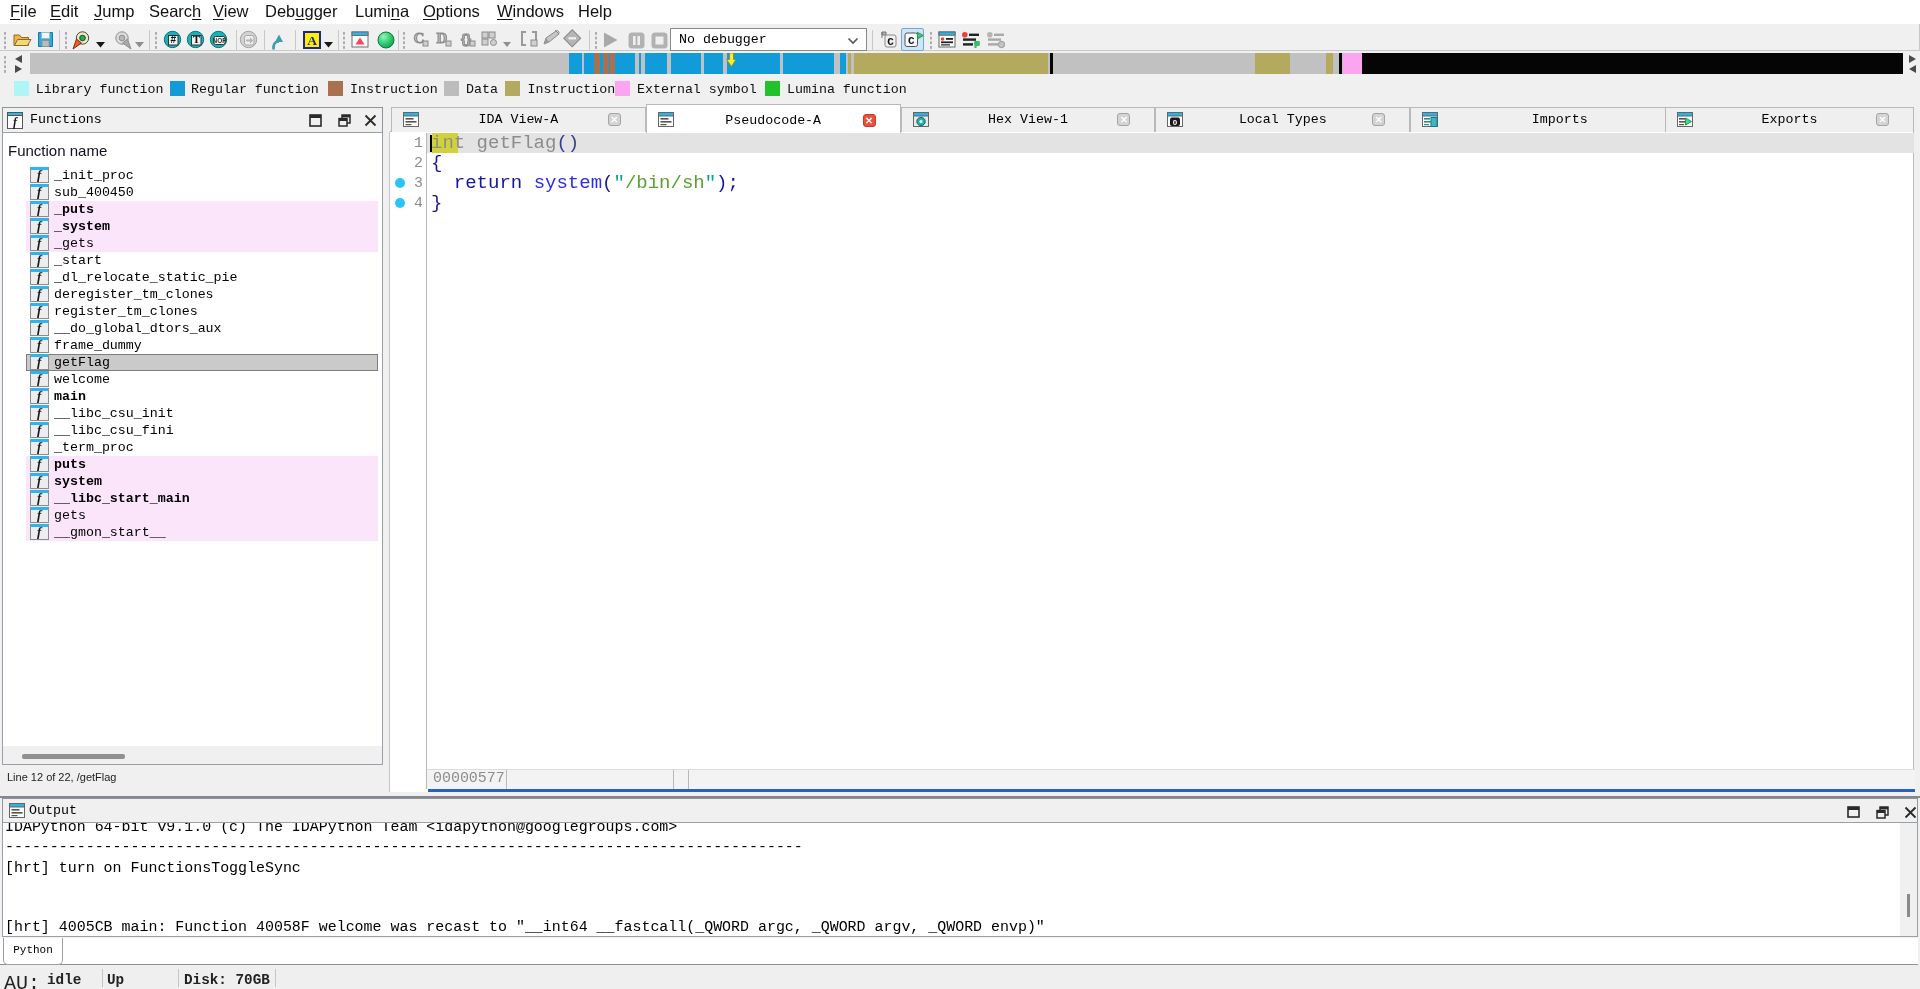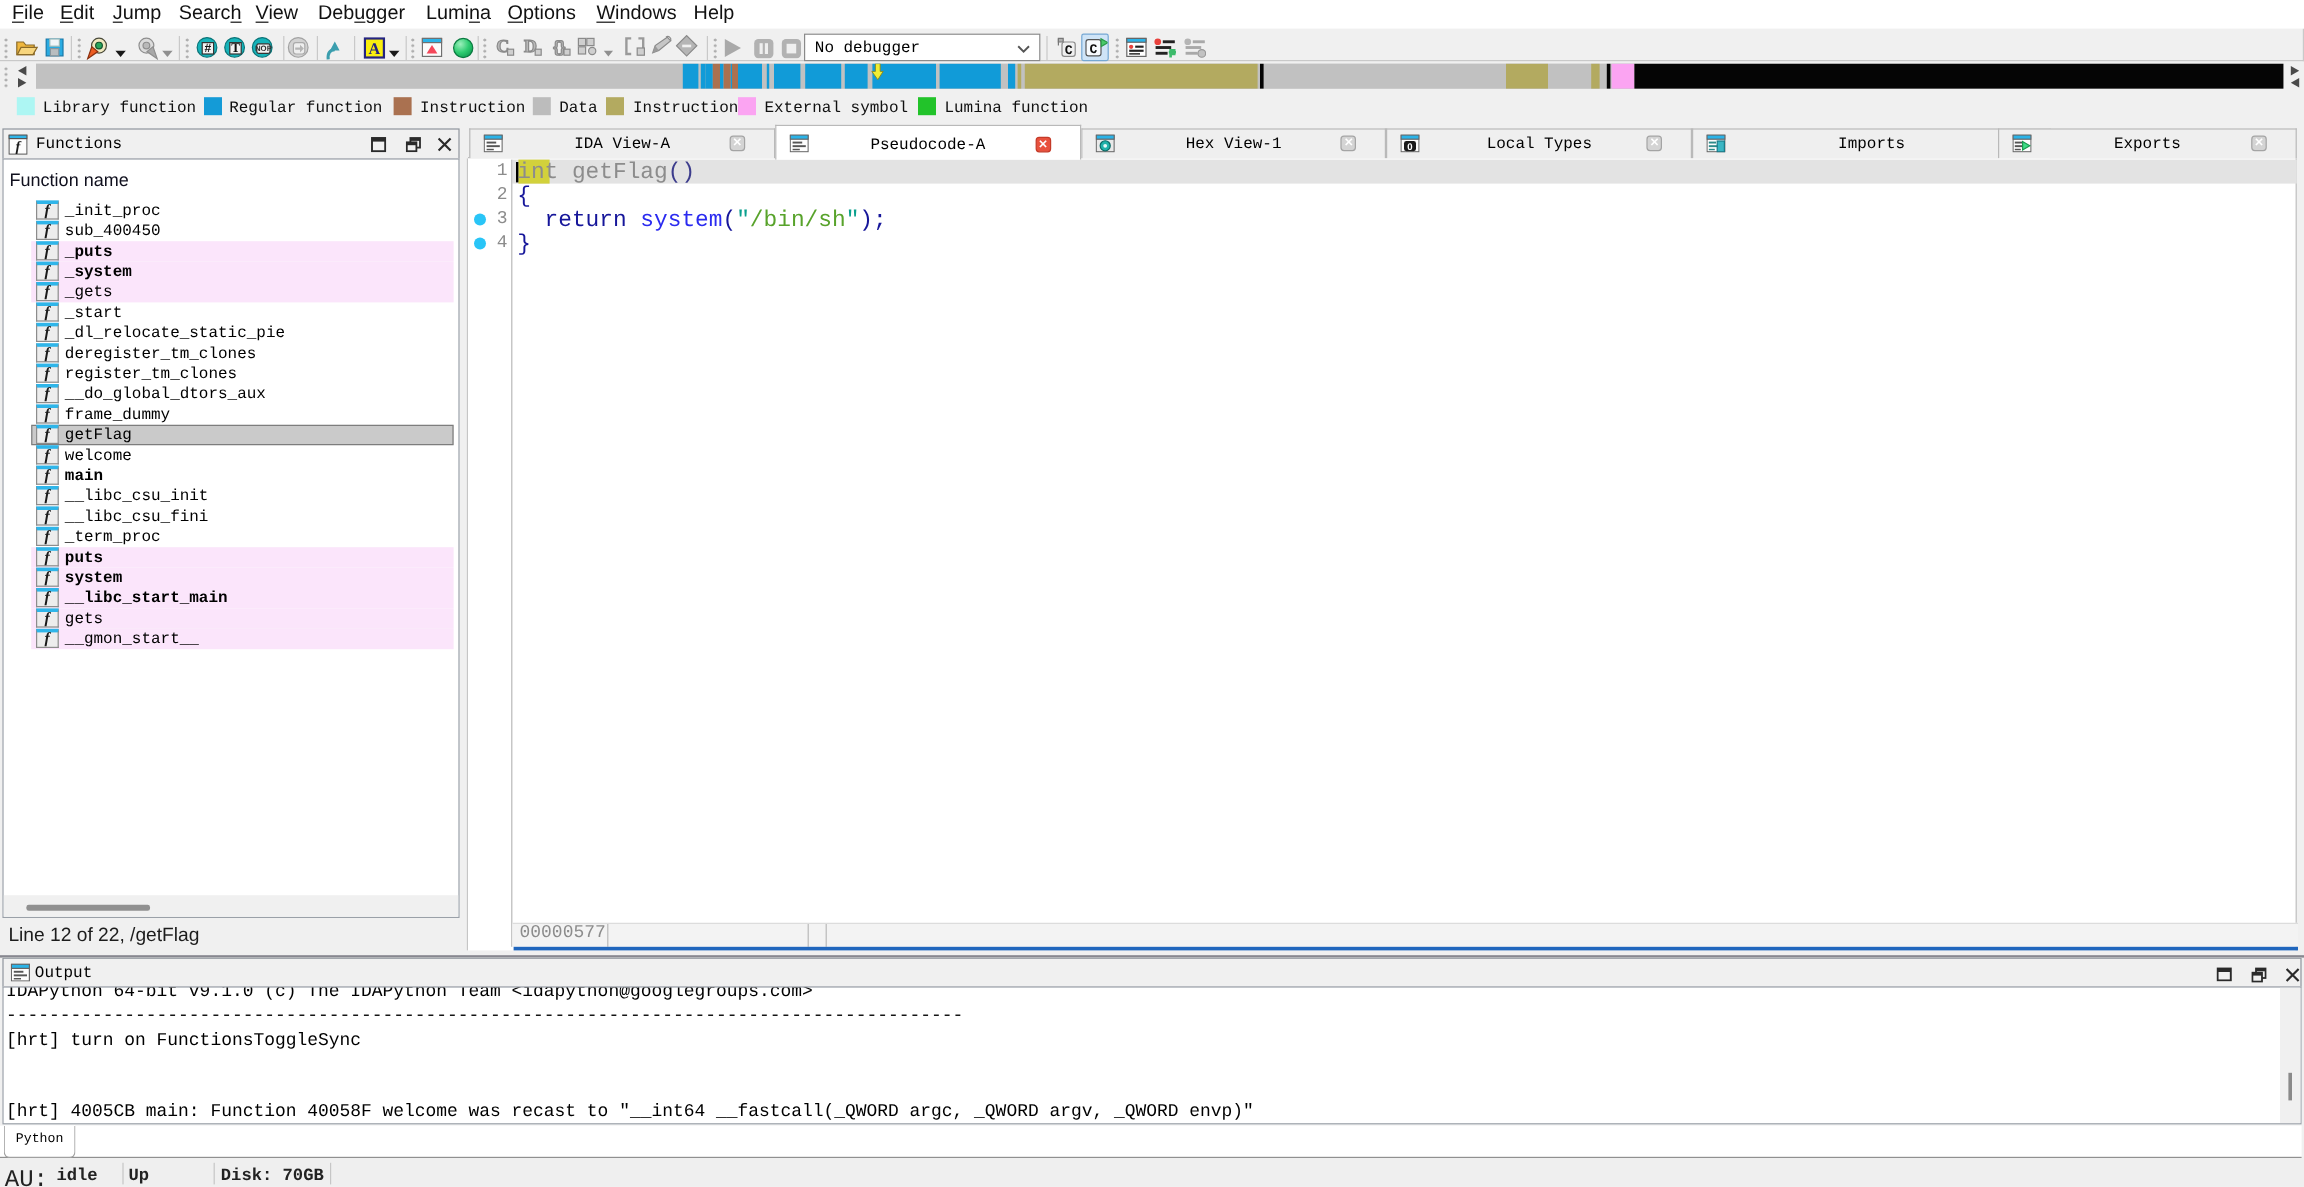--- a/index.html
+++ b/index.html
@@ -443,21 +443,21 @@
 <div class="frow" style="top:391px;background:#fbe5fb;">
       <div class="ficon">
         <i>f</i>
       </div>
       <div class="nm" style="">__gmon_start__</div>
     </div>
 <div class="abs" style="left:0;top:613px;width:379px;height:18px;background:#f0f0f0;"></div>
 <div class="abs" style="left:19px;top:621px;width:103px;height:5px;background:#909090;border-radius:2px;"></div>
   </div>
 
-<div class="sans abs" style="left:7px;top:771px;font-size:16px;color:#1c1c1c;">Line 12 of 22, /getFlag</div>
+<div class="sans abs" style="left:7px;top:771px;font-size:11px;color:#1c1c1c;">Line 12 of 22, /getFlag</div>
 
 <div class="abs" style="left:390px;top:131px;width:1524px;height:1px;background:#b0b0b0;"></div>
 <div class="tab" style="left:391px;width:254.8px;">
     <svg class="tabicon" width="16" height="15" viewBox="0 0 16 15">
       <rect x="0.5" y="0.5" width="15" height="14" fill="#fdfdfd" stroke="#666"></rect>
       <rect x="0.5" y="0.5" width="15" height="3.5" fill="#2ab3e8" stroke="#666"></rect>
       <rect x="2.5" y="6" width="8" height="1.6" fill="#555"></rect>
       <rect x="2.5" y="9" width="11" height="1.6" fill="#555"></rect>
       <rect x="2.5" y="12" width="6" height="1.2" fill="#555"></rect>
     </svg>

